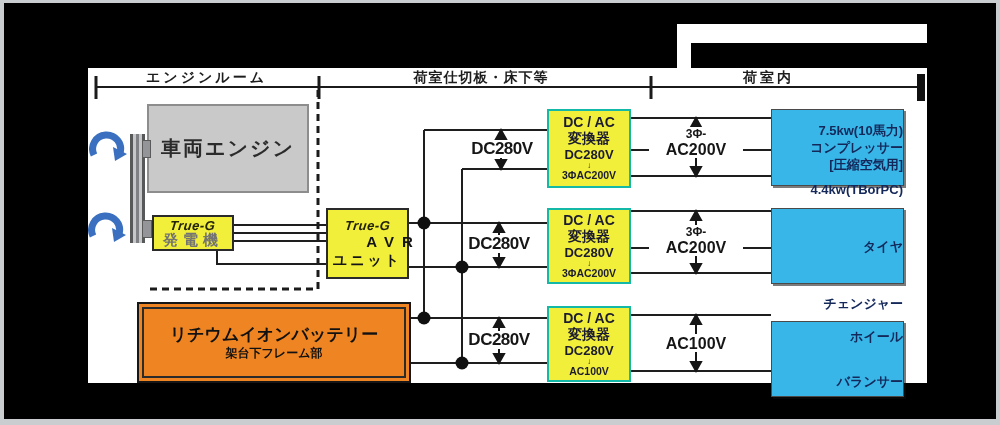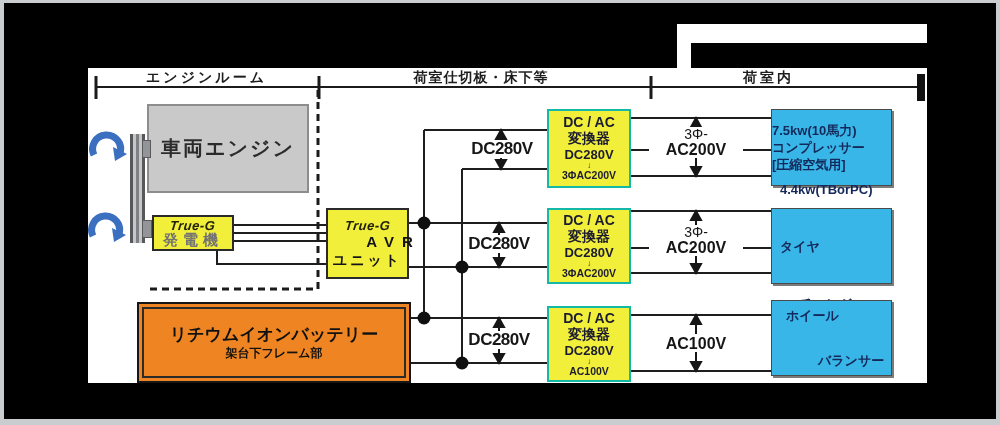--- a/index.html
+++ b/index.html
@@ -30,32 +30,32 @@
   .battery{left:133px;top:299px;width:274px;height:81px;background:#ef8522;border:2px solid #161616;}
   .battery .inner{position:absolute;inset:3px;border:2px solid #2b2b2b;}
   .battery .t1{position:relative;font-size:17px;font-weight:800;color:#111;line-height:20px;font-family:Liberation Serif, serif;}
   .battery .t2{position:relative;font-size:12px;font-weight:800;color:#111;line-height:16px;}
   .conv{left:543px;width:84px;background:#f2ef3b;border:2px solid #14b8a6;color:#1c1c30;}
   .conv .l1{font-size:14px;font-weight:800;line-height:15px;}
   .conv .l2{font-size:14px;font-weight:800;line-height:17px;}
   .conv .l3{font-size:13px;font-weight:800;line-height:15px;}
   .conv .ar{font-size:8px;font-weight:800;line-height:7px;}
   .conv .l4{font-size:10.5px;font-weight:800;line-height:13px;white-space:nowrap;}
-  .load{left:767px;width:121px;background:#38b6e8;border:1px solid #4a4a4a;color:#14285a;
-        box-shadow:2px 2px 0 rgba(15,15,15,.55);align-items:flex-start;}
+  .load{left:767px;width:133px;background:#38b6e8;border:1px solid #4a4a4a;color:#14285a;
+        box-shadow:2px 2px 0 rgba(15,15,15,.55);align-items:flex-end;}
   .load div{font-size:13px;font-weight:800;line-height:17px;}
   .load-1 div{text-align:center;}
   .load-2 div,.load-3 div{text-align:left;padding-left:8px;}
   .load-2 .l3{padding-left:28px;}
   .load-3 .l1{padding-left:14px;}
   .load-3 .l2{padding-left:46px;}
   .vlabel{position:absolute;background:#fff;font-weight:800;color:#161616;text-align:center;white-space:nowrap;}
   .dcv{width:70px;font-size:17px;line-height:18px;letter-spacing:-.5px;}
   .phv{width:94px;}
-  .phv .a{font-size:14px;line-height:14px;font-weight:400;}
+  .phv .a{font-size:12px;line-height:14px;font-weight:700;}
   .phv .b{font-size:16px;line-height:17px;font-weight:800;}
   .acv{width:88px;font-size:16px;line-height:17px;}
   .rot{position:absolute;}
 </style>
 </head>
 <body>
 
 <div class="stage">
   <div class="panel"></div>
   <div class="patch-white"></div>
@@ -187,21 +187,21 @@
   <div class="box load load-1" style="top:106px;height:77px;">
     <div class="l1">7.5kw(10馬力)</div>
     <div class="l2">コンプレッサー</div>
     <div class="l3">[圧縮空気用]</div>
   </div>
   <div class="box load load-2" style="top:205px;height:76px;gap:40px;">
     <div class="l1">4.4kw(TBorPC)</div>
     <div class="l2">タイヤ</div>
     <div class="l3">チェンジャー</div>
   </div>
-  <div class="box load load-3" style="top:297px;height:76px;gap:28px;">
+  <div class="box load load-3" style="top:318px;height:76px;gap:28px;">
     <div class="l1">ホイール</div>
     <div class="l2">バランサー</div>
   </div>
 
   <div class="vlabel dcv" style="left:463px;top:137px;">DC280V</div>
   <div class="vlabel dcv" style="left:460px;top:232px;">DC280V</div>
   <div class="vlabel dcv" style="left:460px;top:328px;">DC280V</div>
   <div class="vlabel phv" style="left:645px;top:124px;">
     <div class="a">3Φ-</div>
     <div class="b">AC200V</div>

